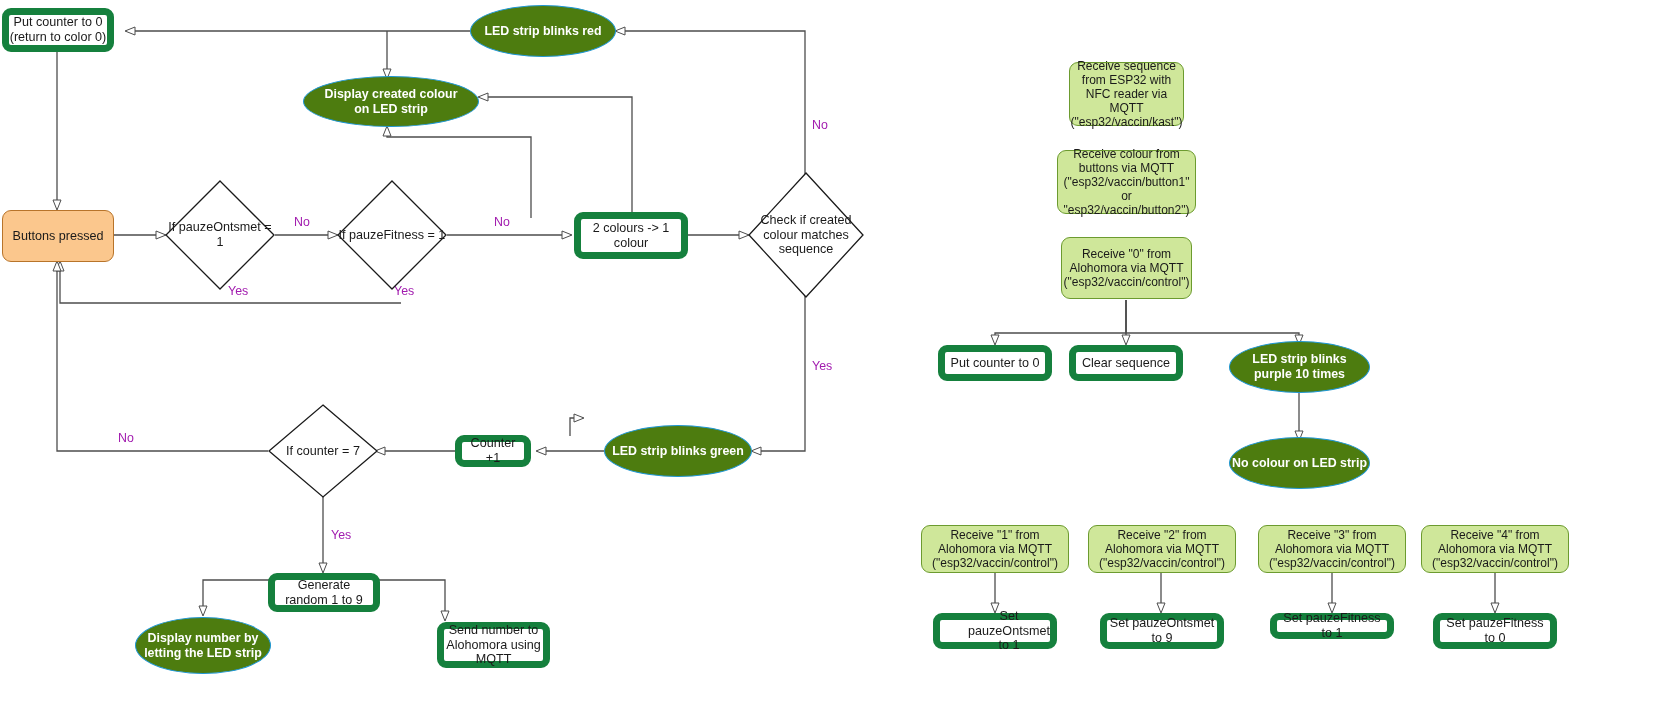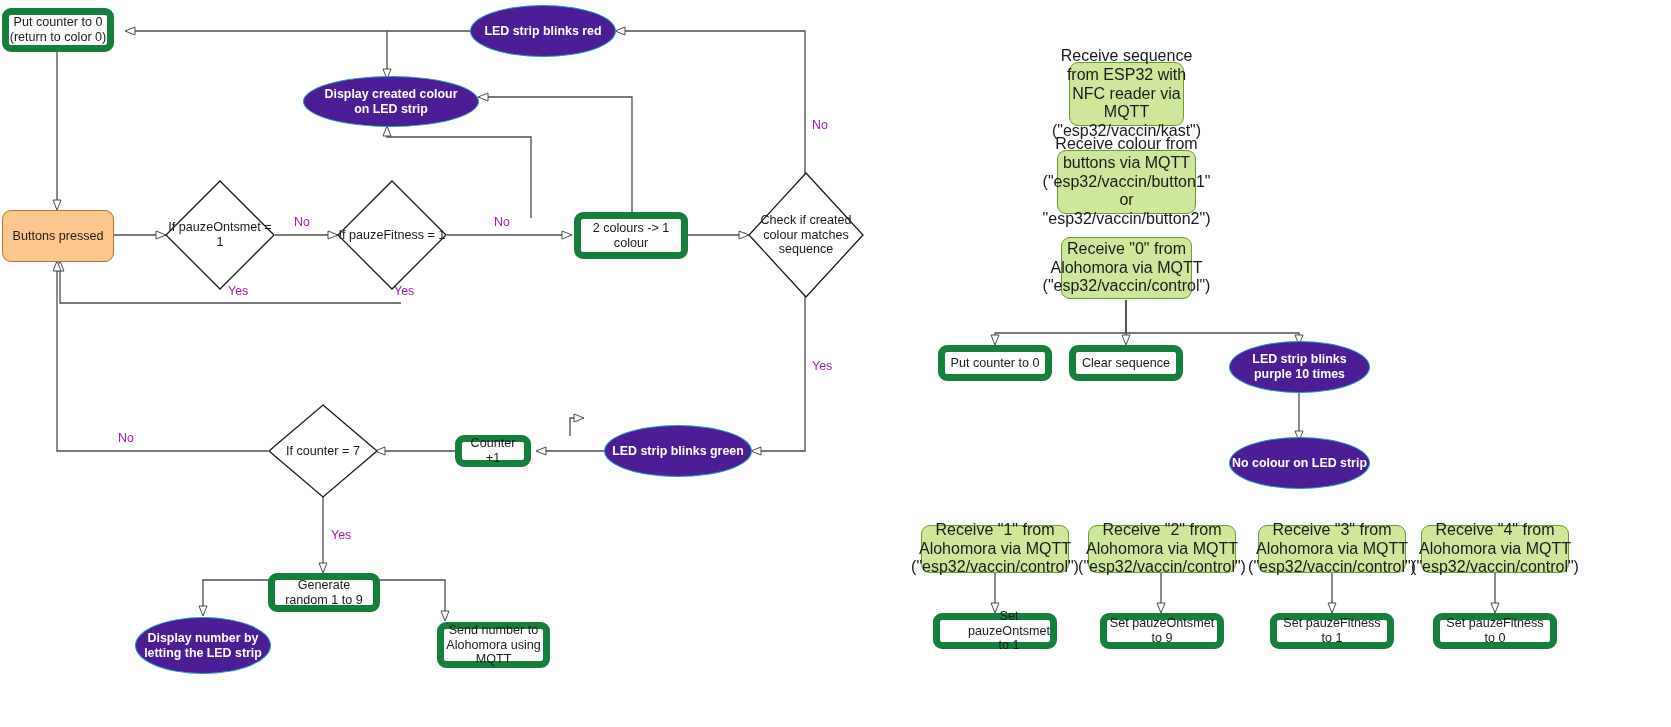--- a/index.html
+++ b/index.html
@@ -6,22 +6,22 @@
   body{width:1671px;height:727px;position:relative;overflow:hidden;
        font-family:"Liberation Sans",sans-serif;}
   #canvas{position:absolute;left:0;top:0;width:1671px;height:727px;}
   .node{position:absolute;box-sizing:border-box;display:flex;align-items:center;
         justify-content:center;text-align:center;line-height:1.18;}
   .rect{border:7px solid #15803d;border-radius:9px;background:#ffffff;color:#1a1a1a;
         font-size:12.6px;}
   .rect-orange{border:1px solid #b8742a;border-radius:9px;background:#fbc78d;color:#1a1a1a;
         font-size:12.6px;}
   .rect-green{border:1px solid #6c9b2f;border-radius:9px;background:#cfe79a;color:#1a1a1a;
-        font-size:16px;}
-  .ellipse{border-radius:50%;background:#4c1d95;color:#ffffff;font-weight:bold;
+        font-size:12px;}
+  .ellipse{border-radius:50%;background:#4d7c0f;color:#ffffff;font-weight:bold;
         font-size:12.4px;border:1px solid #1f97d4;}
   .diamond{font-size:12.6px;color:#1a1a1a;background:transparent;}
   .diamond .dtext{position:relative;z-index:2;}
   .diamond .dshape{position:absolute;left:0;top:0;width:100%;height:100%;z-index:1;}
   .edge-label{position:absolute;font-size:12.4px;color:#a21caf;background:#ffffff;
         padding:0 2px;white-space:nowrap;}
   svg.lines{position:absolute;left:0;top:0;width:1671px;height:727px;
         pointer-events:none;overflow:visible;}
 </style>
 </head>
@@ -207,21 +207,21 @@
   <div class="node rect-green" style="left:1088px;top:525px;width:148px;height:48px;">
     <span style="padding:0 2px;">Receive "2" from Alohomora via MQTT ("esp32/vaccin/control")</span>
   </div>
   <div class="node rect" style="left:1100px;top:613px;width:124px;height:36px;">
     <span>Set pauzeOntsmet to 9</span>
   </div>
 
   <div class="node rect-green" style="left:1258px;top:525px;width:148px;height:48px;">
     <span style="padding:0 2px;">Receive "3" from Alohomora via MQTT ("esp32/vaccin/control")</span>
   </div>
-  <div class="node rect" style="left:1270px;top:613px;width:124px;height:36px;">
+  <div class="node rect" style="left:1270px;top:613px;width:124px;height:26px;">
     <span>Set pauzeFitness to 1</span>
   </div>
 
   <div class="node rect-green" style="left:1421px;top:525px;width:148px;height:48px;">
     <span style="padding:0 2px;">Receive "4" from Alohomora via MQTT ("esp32/vaccin/control")</span>
   </div>
   <div class="node rect" style="left:1433px;top:613px;width:124px;height:36px;">
     <span>Set pauzeFitness to 0</span>
   </div>
 

